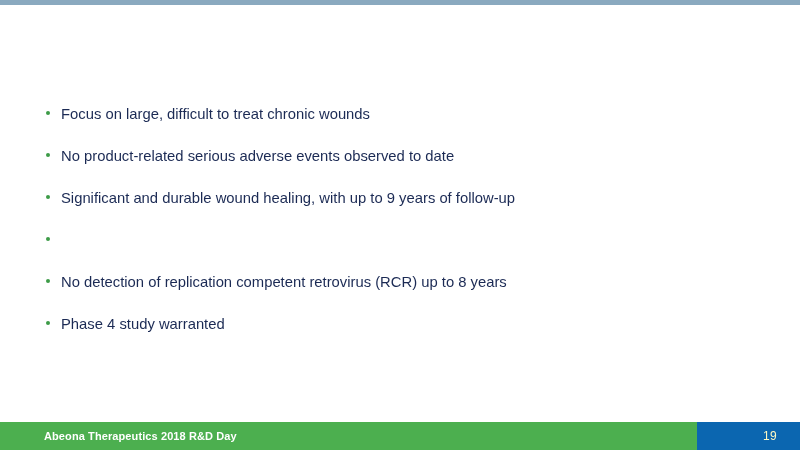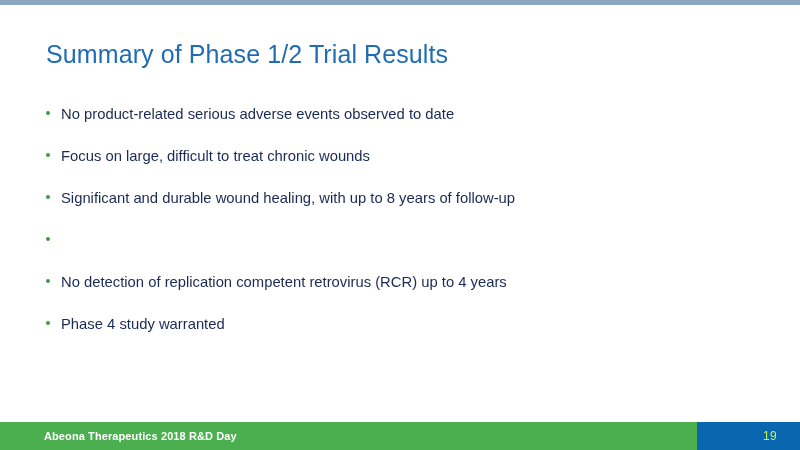--- a/index.html
+++ b/index.html
@@ -90,58 +90,57 @@
     width: 103px;
     height: 28px;
     background: #0b66b0;
     display: flex;
     align-items: center;
     justify-content: center;
   }
   .slide-number {
     font-size: 12px;
     line-height: 16px;
-    color: #bef264;
+    color: #fef9c3;
     letter-spacing: 0.3px;
     margin-left: 43px;
   }
 </style>
 </head>
 <body>
 
 <div class="slide">
 
   <div class="top-rule"></div>
 
-  <h1 class="slide-title">Summary of Phase 1/2 Trial Results</h1>
 
   <div class="bullet-list">
+
+    <div class="bullet-item">
+      <span class="bullet-dot"></span>
+      <span class="bullet-text">Focus on large, difficult to treat chronic wounds</span>
+    </div>
 
     <div class="bullet-item">
       <span class="bullet-dot"></span>
       <span class="bullet-text">No product-related serious adverse events observed to date</span>
     </div>
 
     <div class="bullet-item">
       <span class="bullet-dot"></span>
-      <span class="bullet-text">Focus on large, difficult to treat chronic wounds</span>
-    </div>
-
-    <div class="bullet-item">
-      <span class="bullet-dot"></span>
-      <span class="bullet-text">Significant and durable wound healing, with up to 8 years of follow-up</span>
+      <span class="bullet-text">Significant and durable wound healing, with up to 9 years of follow-up</span>
     </div>
 
     <div class="bullet-item">
       <span class="bullet-dot"></span>
     </div>
 
     <div class="bullet-item">
       <span class="bullet-dot"></span>
-      <span class="bullet-text">No detection of replication competent retrovirus (RCR) up to 4 years</span>
+      <span class="bullet-text">No detection of replication competent retrovirus (RCR) up to 8 years</span>
     </div>
 
     <div class="bullet-item">
       <span class="bullet-dot"></span>
       <span class="bullet-text">Phase 4 study warranted</span>
     </div>
 
   </div>
 
   <div class="footer-bar"></div>

